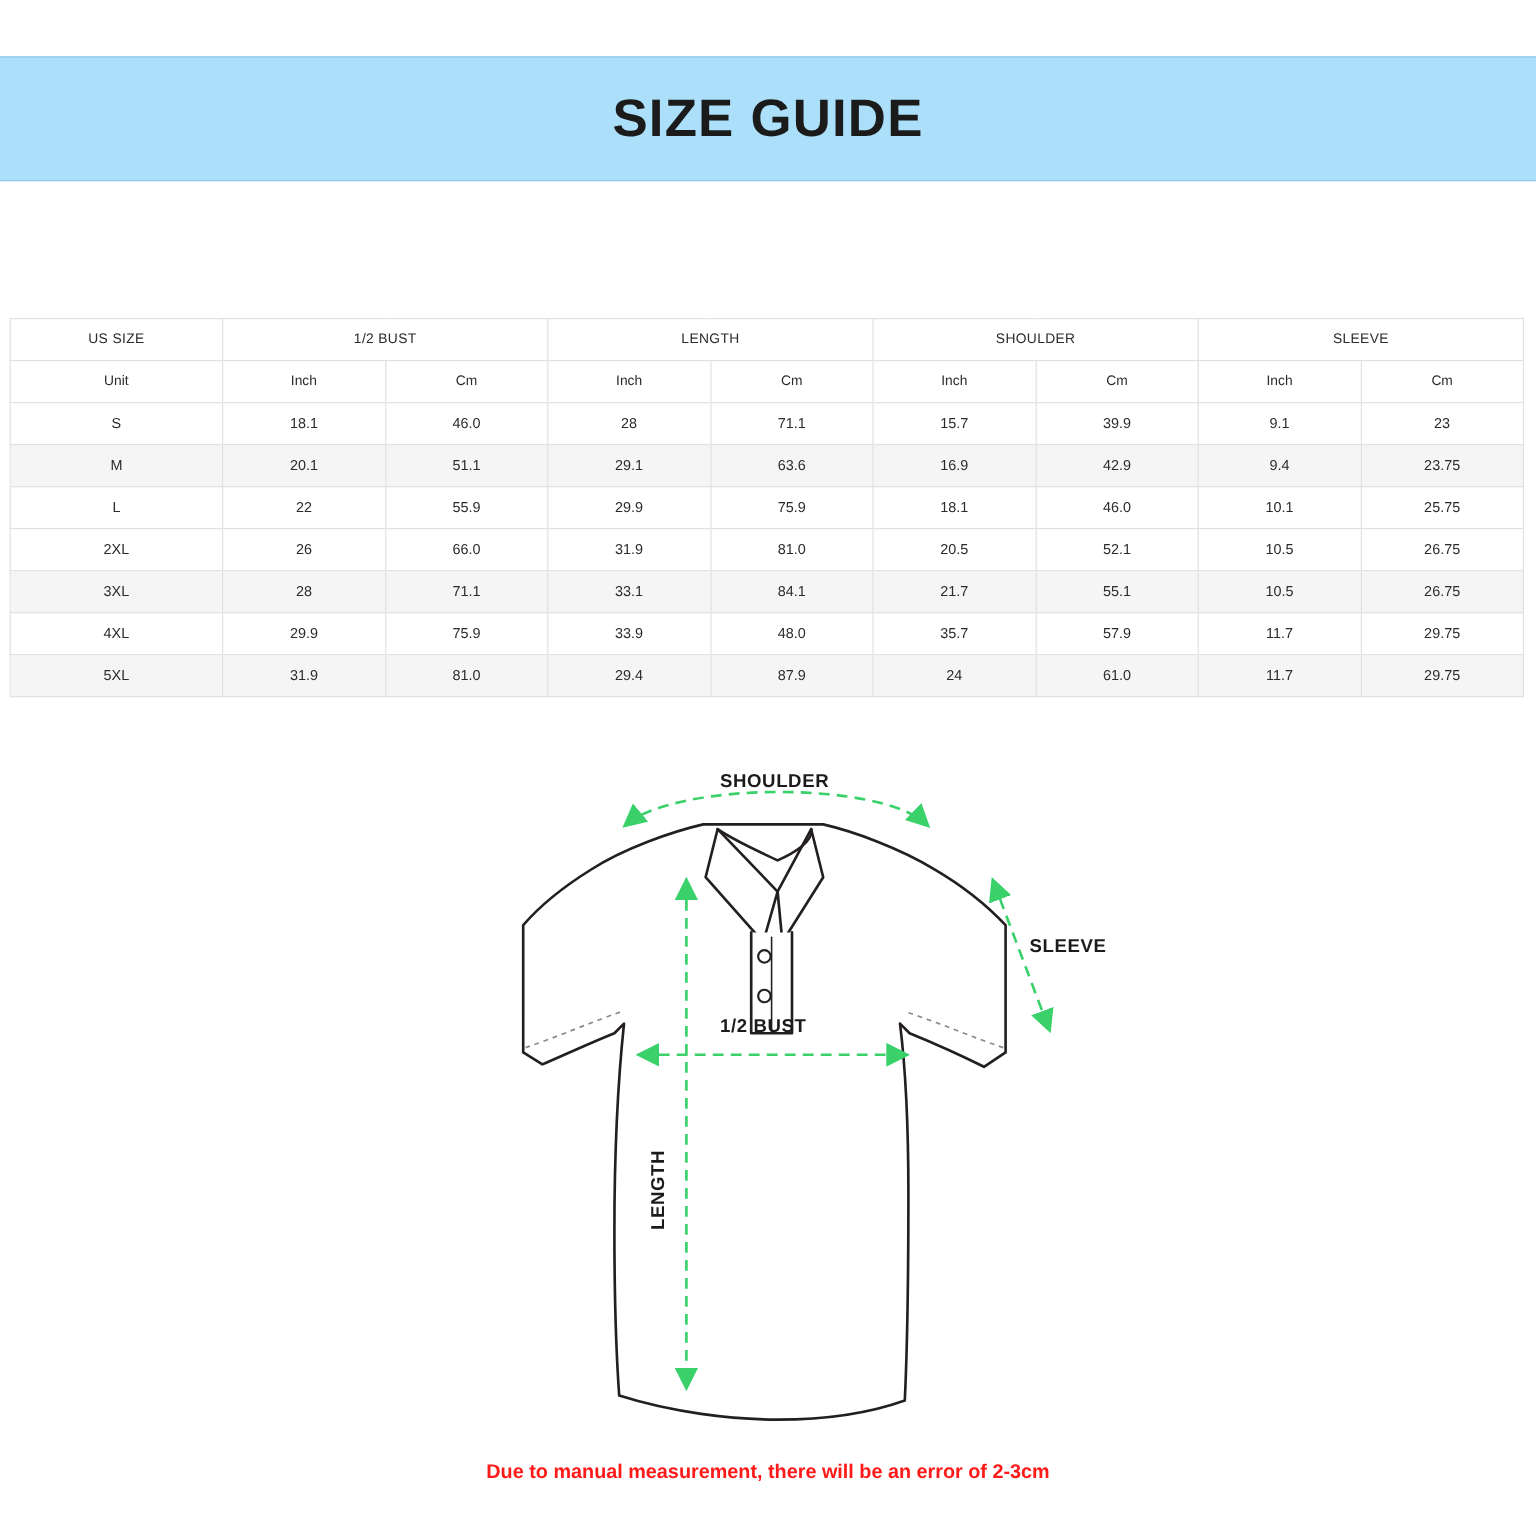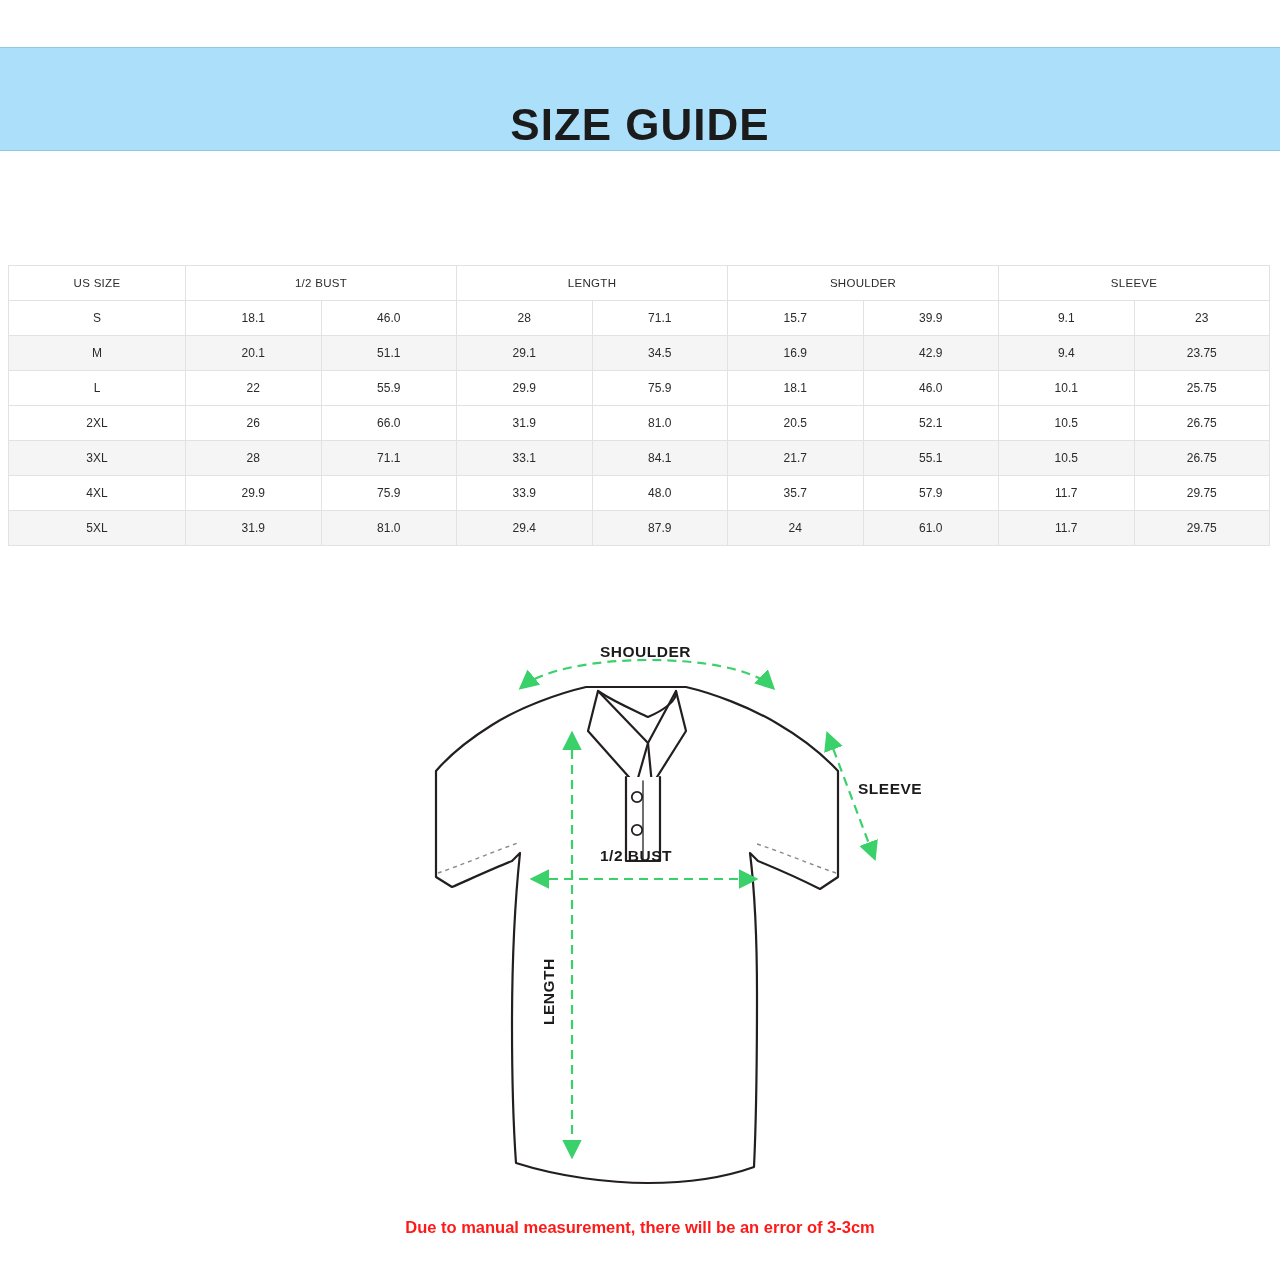--- a/index.html
+++ b/index.html
@@ -20,21 +20,21 @@
   .banner {
     position: absolute;
     left: 0;
     top: 47px;
     width: 1280px;
     height: 104px;
     background: #ace0fa;
     border-top: 1px solid #8fc9e8;
     border-bottom: 1px solid #8fc9e8;
     display: flex;
-    align-items: flex-end;
+    align-items: center;
     justify-content: center;
     box-sizing: border-box;
   }
   .banner-title {
     font-size: 44px;
     font-weight: bold;
     letter-spacing: 1px;
     color: #1b1b1b;
     font-family: "Liberation Sans", sans-serif;
   }
@@ -143,37 +143,48 @@
         <col class="col-cell">
     </colgroup>
     <tbody id="table-body">
       <tr class="grp-head">
         <td>US SIZE</td>
         <td colspan="2">1/2 BUST</td>
         <td colspan="2">LENGTH</td>
         <td colspan="2">SHOULDER</td>
         <td colspan="2">SLEEVE</td>
       </tr>
+      <tr class="unit-row">
+        <td>Unit</td>
+        <td>Inch</td>
+        <td>Cm</td>
+        <td>Inch</td>
+        <td>Cm</td>
+        <td>Inch</td>
+        <td>Cm</td>
+        <td>Inch</td>
+        <td>Cm</td>
+      </tr>
     <tr class="body-row">
           <td>S</td>
           <td>18.1</td>
           <td>46.0</td>
           <td>28</td>
           <td>71.1</td>
           <td>15.7</td>
           <td>39.9</td>
           <td>9.1</td>
           <td>23</td>
         </tr>
         <tr class="body-row alt">
           <td>M</td>
           <td>20.1</td>
           <td>51.1</td>
           <td>29.1</td>
-          <td>34.5</td>
+          <td>63.6</td>
           <td>16.9</td>
           <td>42.9</td>
           <td>9.4</td>
           <td>23.75</td>
         </tr>
         <tr class="body-row">
           <td>L</td>
           <td>22</td>
           <td>55.9</td>
           <td>29.9</td>
@@ -290,13 +301,13 @@
 
     <line x1="572" y1="110" x2="572" y2="530" stroke="#3ad16a" stroke-width="2.2" stroke-dasharray="9 6" marker-start="url(#arrS)" marker-end="url(#arr)"></line>
   </svg>
 
   <div class="lbl lbl-shoulder">SHOULDER</div>
   <div class="lbl lbl-sleeve">SLEEVE</div>
   <div class="lbl lbl-bust">1/2  BUST</div>
   <div class="lbl lbl-length">LENGTH</div>
 </div>
 
-<div class="note">Due to manual measurement, there will be an error of 3-3cm</div>
+<div class="note">Due to manual measurement, there will be an error of 2-3cm</div>
 
 </body></html>

